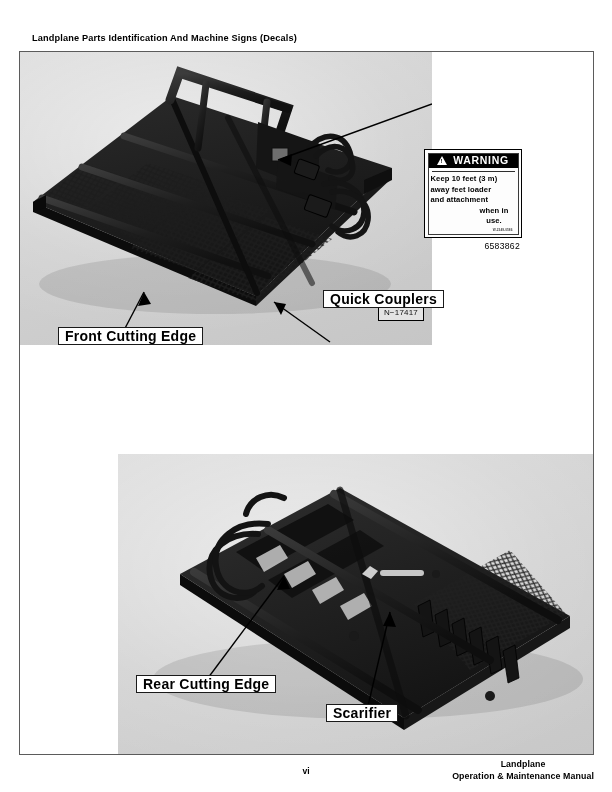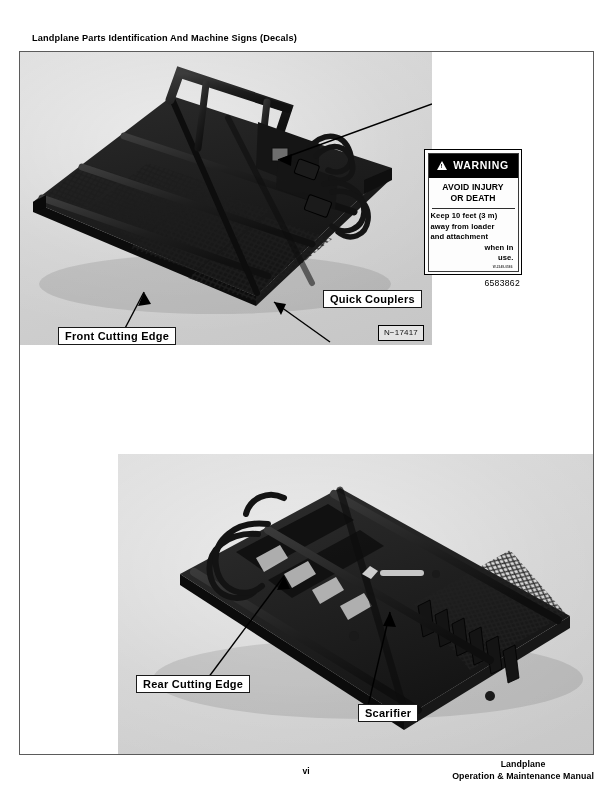--- a/index.html
+++ b/index.html
@@ -74,30 +74,30 @@
     position: absolute;
     border: 1px solid #000;
     background: #e4e4e4;
     color: #111;
     font-size: 8px;
     line-height: 12px;
     padding: 1px 5px 1px 5px;
     white-space: nowrap;
     letter-spacing: 0.2px;
   }
-  .ref-top  { right: 8px;  bottom: 4px; }
+  .ref-top  { right: 8px;  bottom: 24px; }
   .ref-bot  { right: 8px;  bottom: 8px; padding-left: 18px; }
 
   
   .callout {
     position: absolute;
     background: #ffffff;
     border: 1px solid #1a1a1a;
     color: #000;
-    font-size: 11px;
+    font-size: 14px;
     font-weight: bold;
     line-height: 11px;
     padding: 2.5px 6px 2.5px 6px;
     white-space: nowrap;
     letter-spacing: 0.25px;
     z-index: 30;
   }
 
   
   .leaders {
@@ -127,21 +127,21 @@
     border: 0.8px solid #3a3a3a;
     padding: 0 0 2px 0;
   }
   .decal-bar {
     background: #000;
     color: #fff;
     display: flex;
     align-items: center;
     justify-content: center;
     gap: 6px;
-    height: 24px;
+    height: 14px;
     margin: 0 0 3px 0;
   }
   .decal-bar .tri {
     width: 0; height: 0;
     border-left: 5px solid transparent;
     border-right: 5px solid transparent;
     border-bottom: 9px solid #fff;
     position: relative;
     flex: 0 0 auto;
   }
@@ -178,21 +178,21 @@
   .decal-body {
     font-size: 7.6px;
     font-weight: bold;
     line-height: 10.4px;
     color: #000;
     padding: 0 4px 0 2px;
     text-align: justify;
     letter-spacing: 0.1px;
   }
   .decal-body div { text-align: justify; }
-  .decal-body div:last-child { text-align: right; margin-left: 44px; }
+  .decal-body div:last-child { text-align: center; margin-left: 44px; }
   .decal-fine {
     font-size: 3.1px;
     font-weight: bold;
     color: #444;
     text-align: right;
     padding: 1.5px 5px 0 0;
     letter-spacing: 0.1px;
   }
   .decal-partno {
     text-align: right;
@@ -324,30 +324,26 @@
 
   <div class="decal-wrap">
     <div class="decal">
       <div class="decal-inner">
 
         <div class="decal-bar">
           <span class="tri"></span>
           <span class="w-text">WARNING</span>
         </div>
 
-        <div class="decal-head">
-          <div>AVOID INJURY</div>
-          <div>OR DEATH</div>
-        </div>
 
         <div class="decal-rule"></div>
 
         <div class="decal-body">
           <div>Keep 10 feet (3 m)</div>
-          <div>away from loader</div>
+          <div>away feet loader</div>
           <div>and    attachment</div>
           <div>when in use.</div>
         </div>
 
         <div class="decal-fine">W-2349-0586</div>
       </div>
     </div>
     <div class="decal-partno">6583862</div>
   </div>
 
@@ -430,21 +426,21 @@
 
       <path d="M90,224 L166,122" stroke="#000" stroke-width="1.4" fill="none"></path>
       <path d="M166,122 L159,136 L172,135 Z" fill="#000"></path>
 
       <path d="M250,252 L272,158" stroke="#000" stroke-width="1.4" fill="none"></path>
       <path d="M272,158 L265,172 L278,173 Z" fill="#000"></path>
     </svg>
 
     <div class="callout" style="left: 18px; top: 221px;">Rear Cutting Edge</div>
 
-    <div class="callout" style="left: 208px; top: 250px; margin-left: 32px;">Scarifier</div>
+    <div class="callout" style="left: 208px; top: 250px;">Scarifier</div>
 
     <div class="ref-box ref-bot">N−17418</div>
   </div>
 
 </div>
 
 <div class="footer-page">vi</div>
 
 <div class="footer-right">
   <div>Landplane</div>

